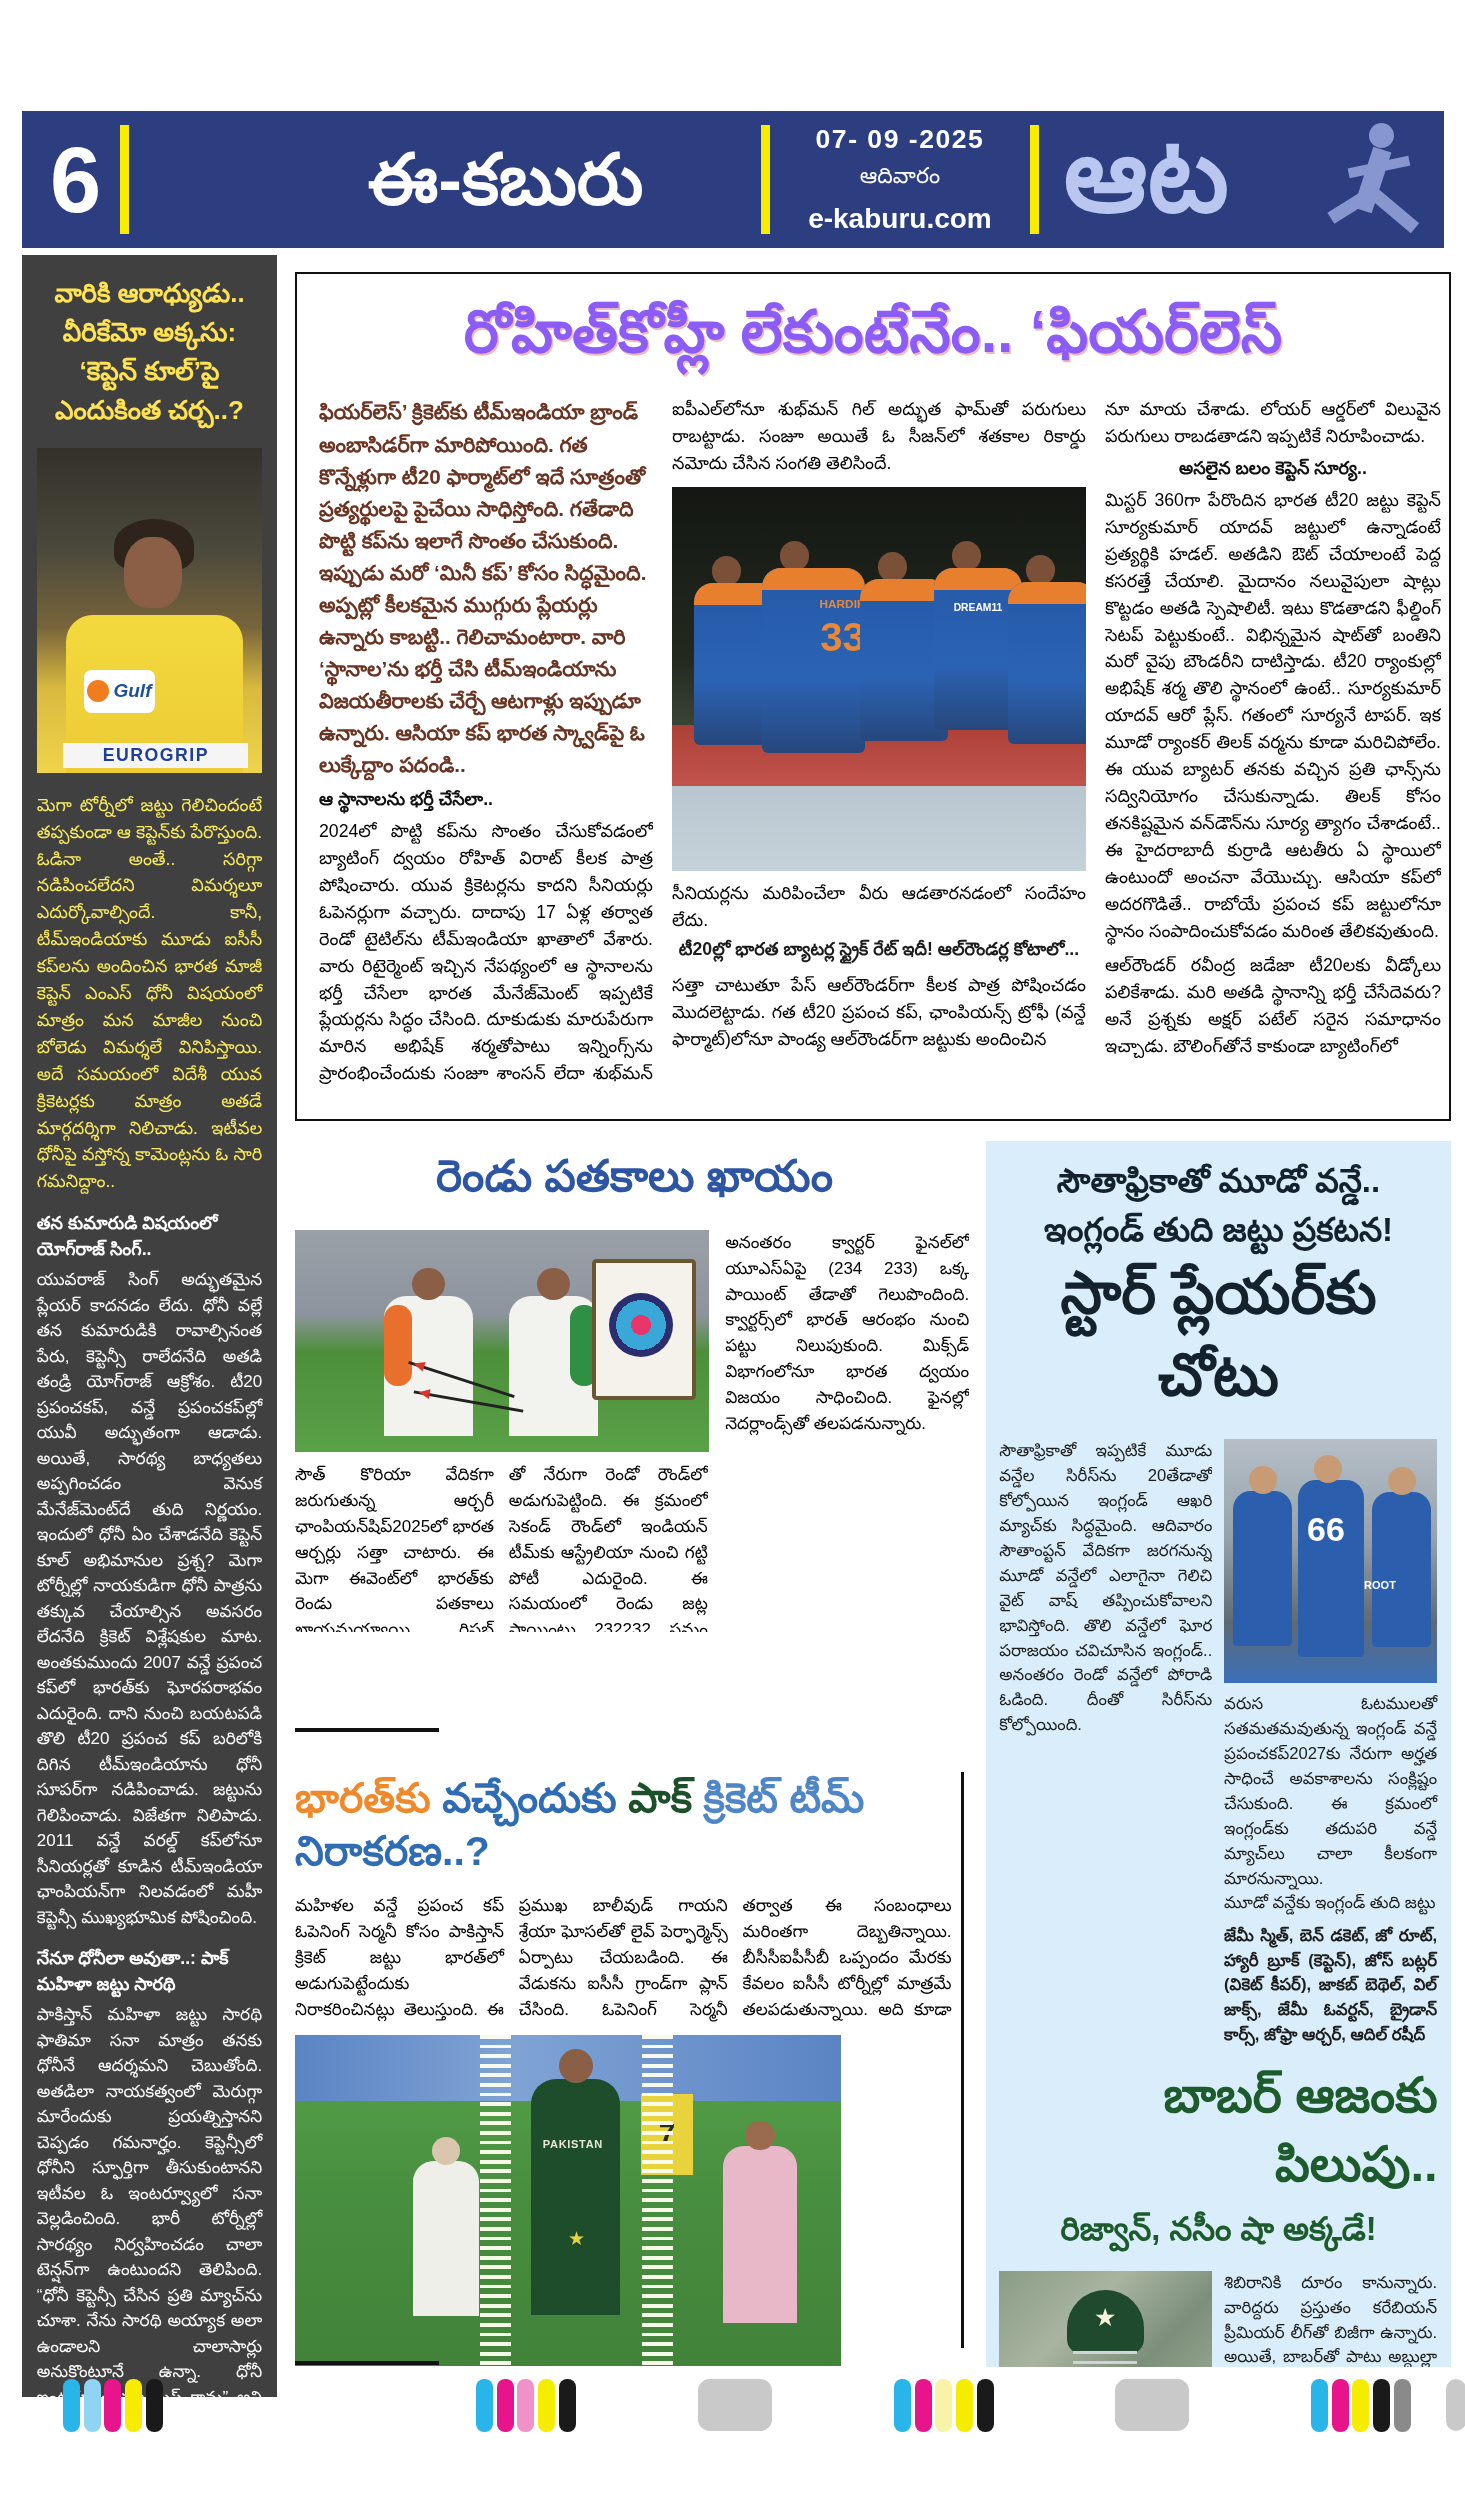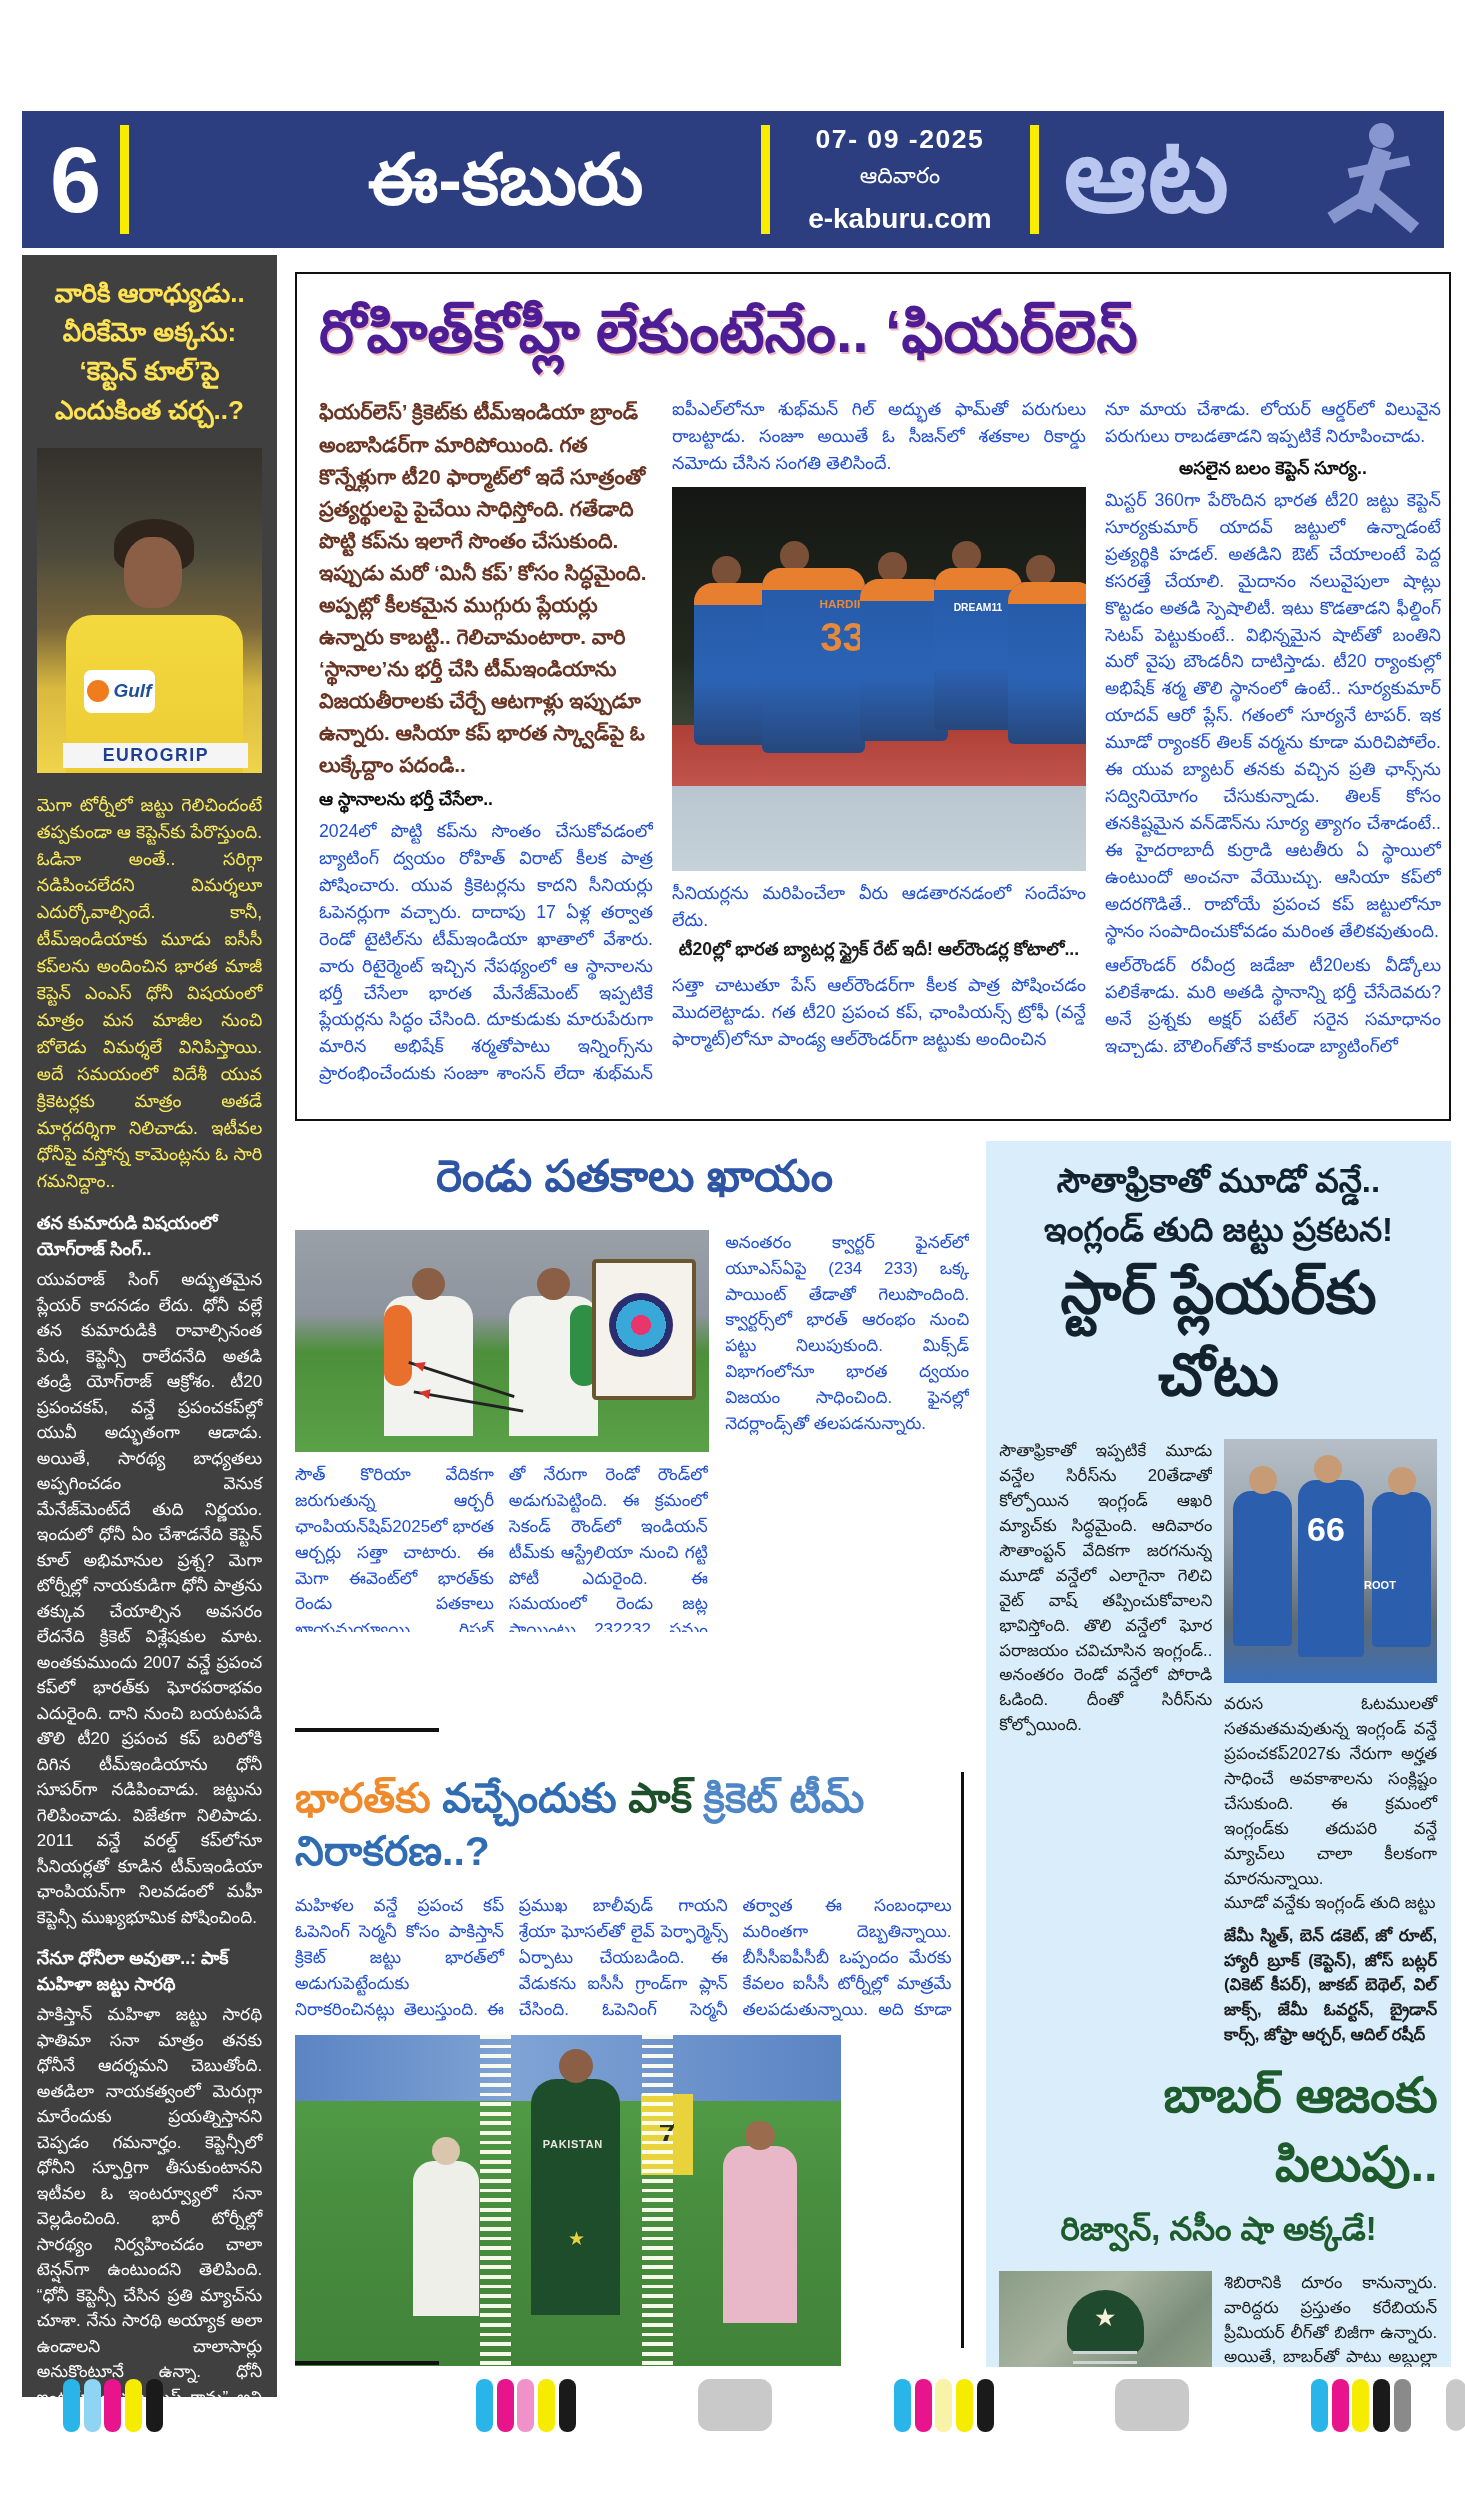--- a/index.html
+++ b/index.html
@@ -38,24 +38,24 @@
             display:flex;align-items:center;justify-content:center;font-size:19px;font-weight:bold;color:#1d4f9c;font-style:italic;}
   .sb-photo .badge::before{content:"";width:22px;height:22px;border-radius:50%;background:#f07c1e;margin-right:4.4px;}
   .sb-photo .euro{position:absolute;left:26.6px;bottom:4.4px;width:185px;height:25px;background:#f5f5f5;color:#1d3f96;
             font-size:17.7px;font-weight:bold;display:flex;align-items:center;justify-content:center;letter-spacing:1.5px;}
   .sb-intro{color:#f9ea5e;font-size:17.7px;line-height:1.52;margin-top:19px;text-align:justify;}
   .sb-sec-title{color:#ffffff;font-size:17.7px;font-weight:bold;margin-top:16.2px;line-height:1.45;}
   .sb-sec-text{color:#ffffff;font-size:17px;line-height:1.5;text-align:justify;margin-top:4.4px;}
   
   .mainbox{position:absolute;left:295px;top:272px;width:1156px;height:849px;border:2.2px solid #101010;
            box-sizing:border-box;background:#ffffff;padding:16.2px 22px;overflow:hidden;}
-  .main-head{color:#4c1d95;font-weight:bold;font-size:59px;line-height:1.45;
+  .main-head{color:#8b5cf6;font-weight:bold;text-align:center;font-size:59px;line-height:1.45;
              text-shadow:1.5px 1.5px 0 #f3b9ba;}
   .main-cols{display:flex;gap:19px;margin-top:20.7px;}
-  .bodytext{font-size:17.7px;line-height:1.52;color:#1d4ed8;text-align:justify;}
+  .bodytext{font-size:17.7px;line-height:1.52;color:#000000;text-align:justify;}
   .lead{color:#6a3423;font-size:20.7px;font-weight:bold;line-height:1.55;}
   .subhead{font-weight:bold;font-size:17.7px;margin:7.4px 0 4.4px 0;color:#111;}
   .m-col1{width:334px;flex:none;height:694px;overflow:hidden;}
   .m-col2{width:414px;flex:none;}
   .m-col3{width:336px;flex:none;height:694px;overflow:hidden;}
   .team-photo{position:relative;width:100%;height:384px;margin-top:7.4px;overflow:hidden;
      background:linear-gradient(180deg,#141713 0%,#23291f 45%,#3a4435 62%,#b9c6cf 78%,#c6d2da 100%);}
   .team-photo .band{position:absolute;left:0;right:0;top:62%;height:16%;background:#c23f36;opacity:.85;}
   .player{position:absolute;width:88px;height:162px;border-radius:19px 19px 5.9px 5.9px;background:linear-gradient(180deg,#2559a7 0%,#2b63b4 60%,#27477c 100%);}
   .player::before{content:"";position:absolute;left:17.7px;top:-26.6px;width:29.5px;height:29.5px;border-radius:50%;background:#7a5138;}

